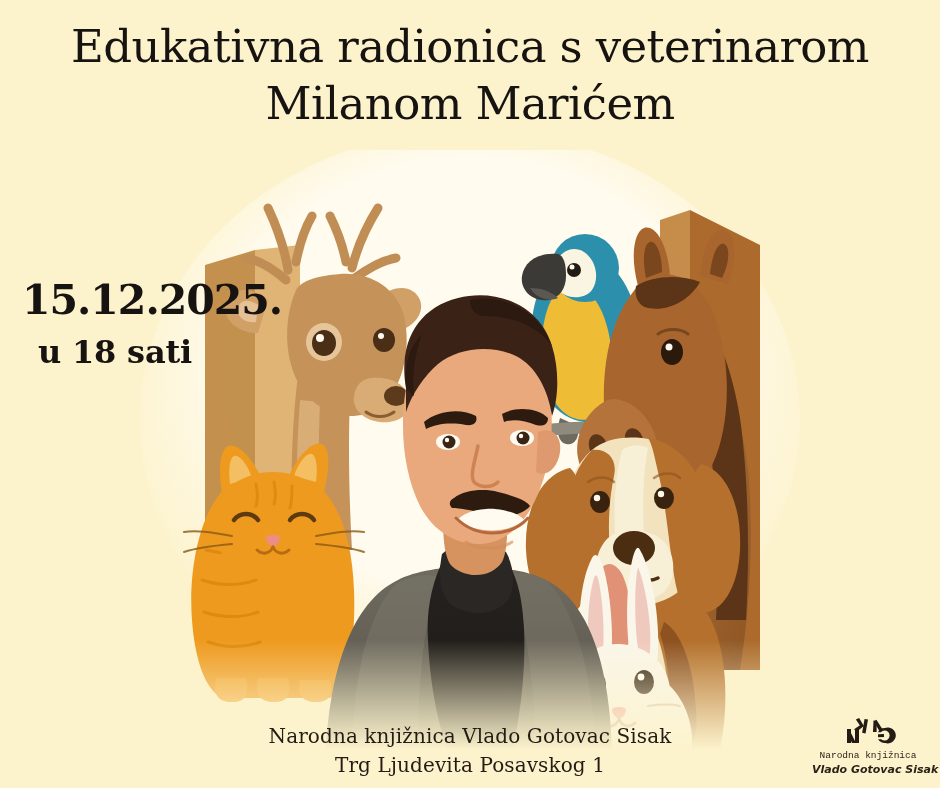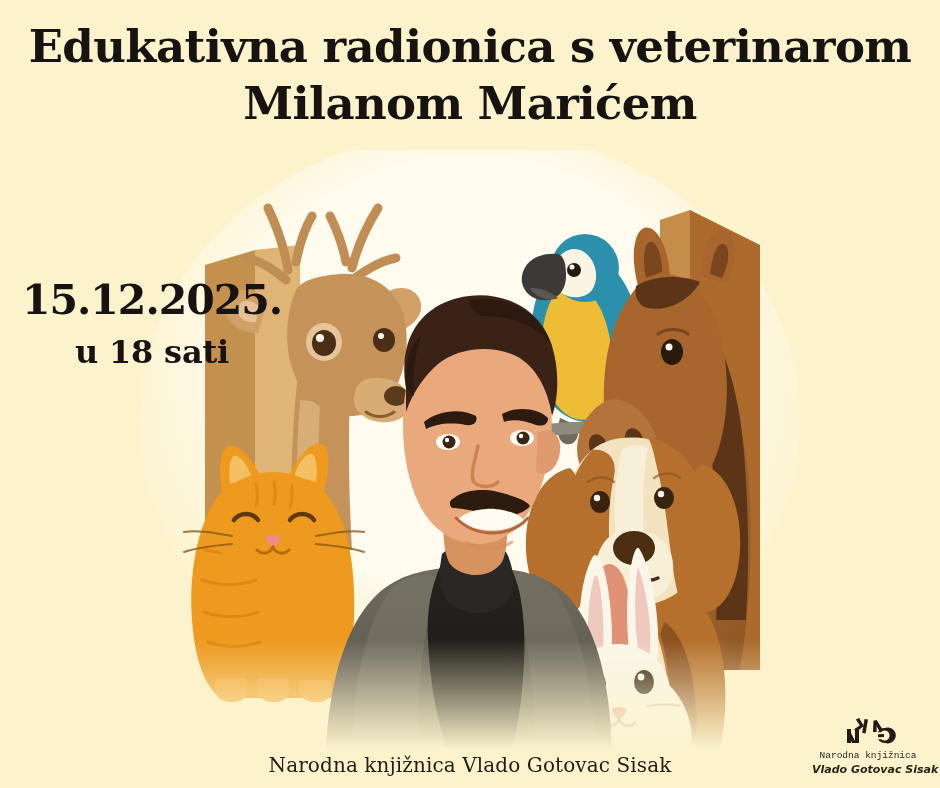--- a/index.html
+++ b/index.html
@@ -16,50 +16,51 @@
   }
   
   .title-block{
     position:absolute;
     top:18px;left:0;width:940px;
     text-align:center;
     z-index:30;
   }
   .title-line{
     font-family:"DejaVu Serif", serif;
-    font-weight:bold;
+    font-weight:normal;
     font-size:45px;
     line-height:1.27;
     color:#171310;
     letter-spacing:-0.6px;
     white-space:nowrap;
   }
   .title-line.l2{font-size:45px;text-align:center;}
   
   .date-block{
     position:absolute;
     left:22px;top:278px;
     z-index:30;
-    text-align:center;
+    text-align:left;
   }
   .date-main{
     font-family:"DejaVu Serif", serif;
     font-weight:bold;
     font-size:41px;
     color:#171310;
     letter-spacing:-1px;
     line-height:1.1;
   }
   .date-time{
     font-family:"DejaVu Serif", serif;
     font-weight:bold;
     font-size:32px;
     color:#171310;
     letter-spacing:-0.2px;
     margin-top:10px;
+    margin-left:16px;
   }
   
   .illus{
     position:absolute;
     left:0;top:150px;
     width:940px;height:600px;
     z-index:10;
   }
   .illus svg{display:block;width:940px;height:600px;}
   
@@ -404,20 +405,21 @@
       </g>
 
       <rect x="0" y="400" width="940" height="200" fill="url(#gFadeBot)"></rect>
       <rect x="0" y="0" width="170" height="600" fill="url(#gFadeL)"></rect>
       <rect x="790" y="0" width="150" height="600" fill="url(#gFadeR)"></rect>
     </svg>
   </div>
 
   <div class="footer">
     <div class="footer-line">Narodna knjižnica Vlado Gotovac Sisak</div>
+    <div class="footer-line">Trg Ljudevita Posavskog 1</div>
   </div>
 
   <div class="logo">
     <div class="logo-mark">
       <svg width="56" height="40" viewBox="0 0 56 40" xmlns="http://www.w3.org/2000/svg">
         <g fill="#241C14">
 
           <g transform="rotate(180 13 26)">
             <path d="M7 18 h4 v14 h-4 z"></path>
             <path d="M15 18 h4 v14 h-4 z"></path>

